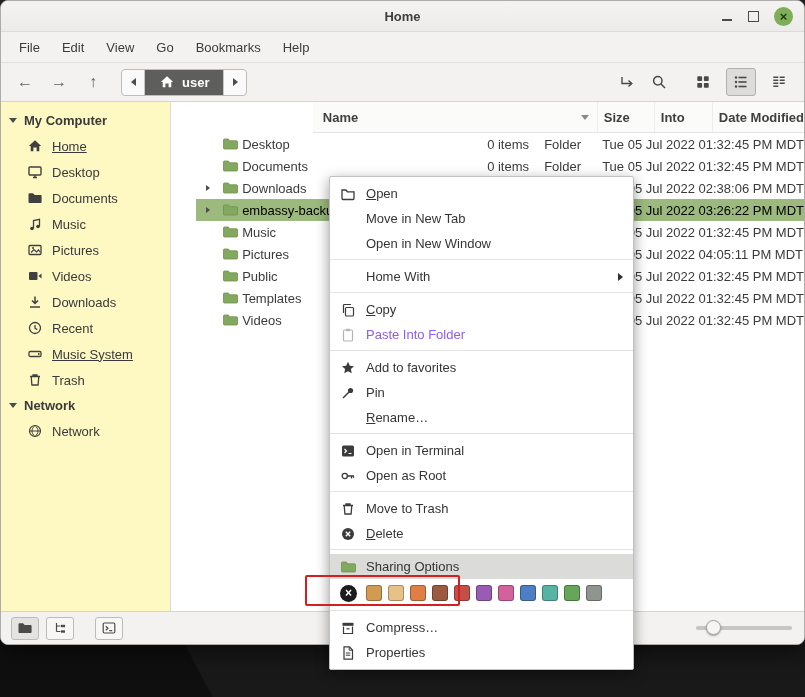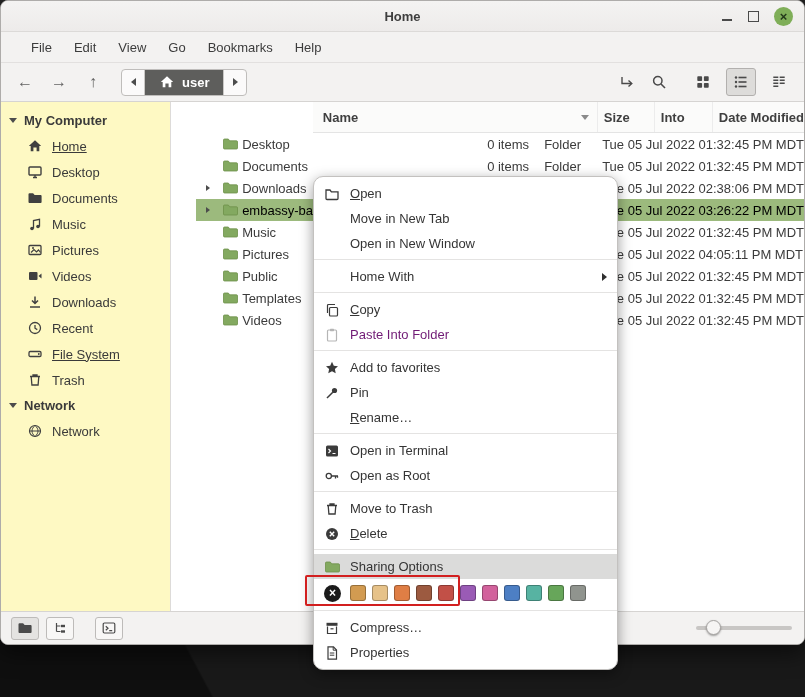--- a/index.html
+++ b/index.html
@@ -30,21 +30,21 @@
     display:flex;flex-direction:column;overflow:hidden;z-index:10;
   }
   .titlebar{height:30px;flex:0 0 30px;background:linear-gradient(#f4f3f2,#edebea);border-bottom:1px solid #dcdad8;display:flex;align-items:center;position:relative;}
   .title{position:absolute;left:0;right:0;text-align:center;font-weight:bold;color:#3e3e3e;}
   .win-controls{margin-left:auto;display:flex;align-items:center;gap:15px;padding-right:11px;z-index:1;}
   .btn-min{width:12px;height:12px;position:relative;cursor:default;}
   .btn-min::after{content:"";position:absolute;left:1px;right:1px;bottom:1px;height:2px;background:#4a4a4a;}
   .btn-max{width:9px;height:9px;border:1.5px solid #4a4a4a;}
   .btn-close{width:19px;height:19px;border-radius:50%;background:var(--accent-close,#7fae58);color:#23371a;font-size:13px;font-weight:bold;display:flex;align-items:center;justify-content:center;line-height:1;}
 
-  .menubar{height:30px;flex:0 0 30px;background:#f3f2f1;border-bottom:1px solid #e2e0df;display:flex;align-items:center;padding-left:20px;gap:2px;}
+  .menubar{height:30px;flex:0 0 30px;background:#f3f2f1;border-bottom:1px solid #e2e0df;display:flex;align-items:center;padding-left:8px;gap:2px;}
   .menu-item{padding:4px 10px;border-radius:3px;color:#3c3c3c;}
 
   .toolbar{height:38px;flex:0 0 38px;background:#f3f2f1;border-bottom:1px solid #d6d4d2;display:flex;align-items:center;padding:0 8px;gap:2px;}
   .nav-btn{width:32px;height:28px;display:flex;align-items:center;justify-content:center;color:#636363;font-size:16px;border-radius:3px;}
   .crumbs{display:flex;margin-left:10px;border:1px solid #bfbdbb;border-radius:4px;overflow:hidden;height:27px;box-sizing:border-box;background:#fbfafa;}
   .crumb-arrow{width:22px;display:flex;align-items:center;justify-content:center;border-right:1px solid #cac8c6;}
   .crumb-arrow.last{border-right:none;}
   .crumb-main{background:#5e5e5c;color:#fff;display:flex;align-items:center;gap:7px;padding:0 14px;font-weight:bold;border-right:1px solid #cac8c6;}
   .crumb-main .icon{color:#fff;}
   .tb-spacer{flex:1;}
@@ -78,27 +78,27 @@
   .statusbar{height:32px;flex:0 0 32px;background:#f3f2f1;border-top:1px solid #d6d4d2;display:flex;align-items:center;padding:0 10px;gap:7px;}
   .status-btn{width:28px;height:23px;border:1px solid #bdbbb9;border-radius:3px;background:#f8f7f6;display:flex;align-items:center;justify-content:center;color:#4a4a4a;box-sizing:border-box;}
   .status-btn.active{background:#e4e3e1;}
   .status-btn.gap{margin-left:14px;}
   .zoom{margin-left:auto;display:flex;align-items:center;width:96px;margin-right:2px;}
   .zoom-track{height:4px;background:#c8c6c4;border-radius:2px;flex:1;position:relative;}
   .zoom-knob{position:absolute;left:10px;top:-6px;width:15px;height:15px;border-radius:50%;background:#f6f5f4;border:1px solid #a6a4a2;box-shadow:0 1px 2px rgba(0,0,0,.35);box-sizing:border-box;}
 
   
   .context-menu{
-    position:absolute;left:313px;top:176px;width:305px;box-sizing:border-box;
-    background:#ffffff;border:1px solid #c3c1bf;border-radius:10px;
+    position:absolute;left:329px;top:176px;width:305px;box-sizing:border-box;
+    background:#ffffff;border:1px solid #c3c1bf;border-radius:2px;
     box-shadow:0 4px 14px rgba(0,0,0,.4);padding:4px 0;z-index:50;
   }
   .cm-item{height:25px;display:flex;align-items:center;padding:0 10px;color:#353535;}
   .cm-item.hover{background:#dbdbda;}
-  .cm-item.disabled{color:#701a75;}
+  .cm-item.disabled{color:#8b5cf6;}
   .cm-item.disabled .cm-icon{color:#b5b5b5;}
   .cm-icon{width:26px;flex:0 0 26px;display:flex;align-items:center;color:#3b3b3b;}
   .cm-label{white-space:nowrap;}
   .cm-arrow{margin-left:auto;border-left-color:#2f2f2f;}
   .cm-sep{height:1px;background:#e4e3e2;margin:3px 0 4px 0;}
   .cm-colors{height:28px;display:flex;align-items:center;padding:0 10px;gap:6px;}
   .clear-swatch{width:17px;height:17px;border-radius:50%;background:#1b1b1b;color:#fff;display:flex;align-items:center;justify-content:center;font-size:12px;font-weight:bold;margin-right:3px;line-height:1;}
   .swatch{width:16px;height:16px;border-radius:3px;border:1px solid rgba(0,0,0,.28);box-sizing:border-box;}
 
   .annotation-box{position:absolute;left:305px;top:575px;width:155px;height:31px;border:2px solid var(--annotation-red,#d21f1f);border-radius:2px;z-index:60;pointer-events:none;box-sizing:border-box;}
@@ -285,21 +285,21 @@
           </span>
           <span class="label">Recent</span>
         </div>
         <div class="sb-item">
           <span class="icon">
             <svg width="16" height="16" viewBox="0 0 16 16">
               <rect x="2" y="5.5" width="12" height="5" rx="1.2" fill="none" stroke="currentColor" stroke-width="1.3"></rect>
               <circle cx="11.8" cy="8" r="0.9" fill="currentColor"></circle>
             </svg>
           </span>
-          <span class="label u">File System</span>
+          <span class="label u">Music System</span>
         </div>
         <div class="sb-item">
           <span class="icon">
             <svg width="16" height="16" viewBox="0 0 16 16">
               <path d="M3 4.5h10M6 4.5V3h4v1.5M4.2 4.5l.7 8.5h6.2l.7-8.5" fill="none" stroke="currentColor" stroke-width="1.3"></path>
             </svg>
           </span>
           <span class="label">Trash</span>
         </div>
         <div class="sb-header">

